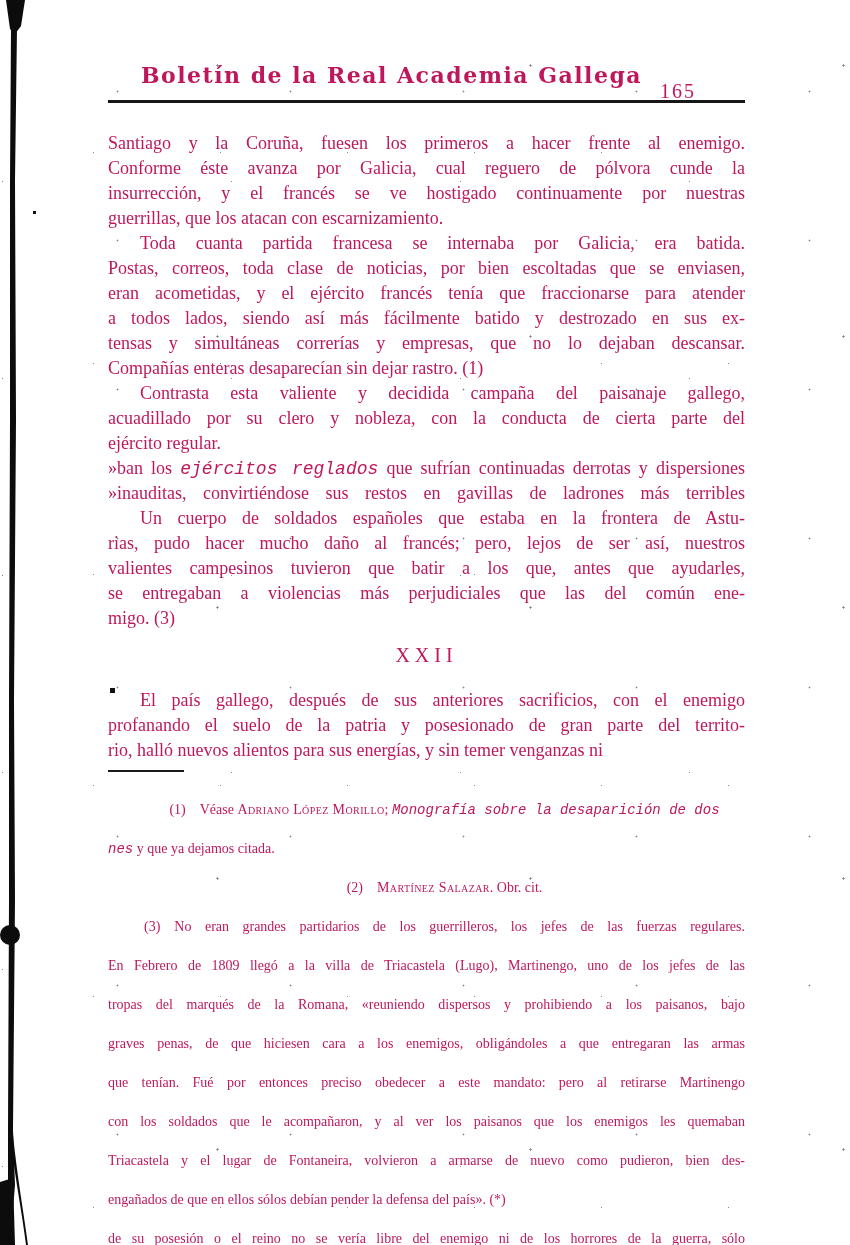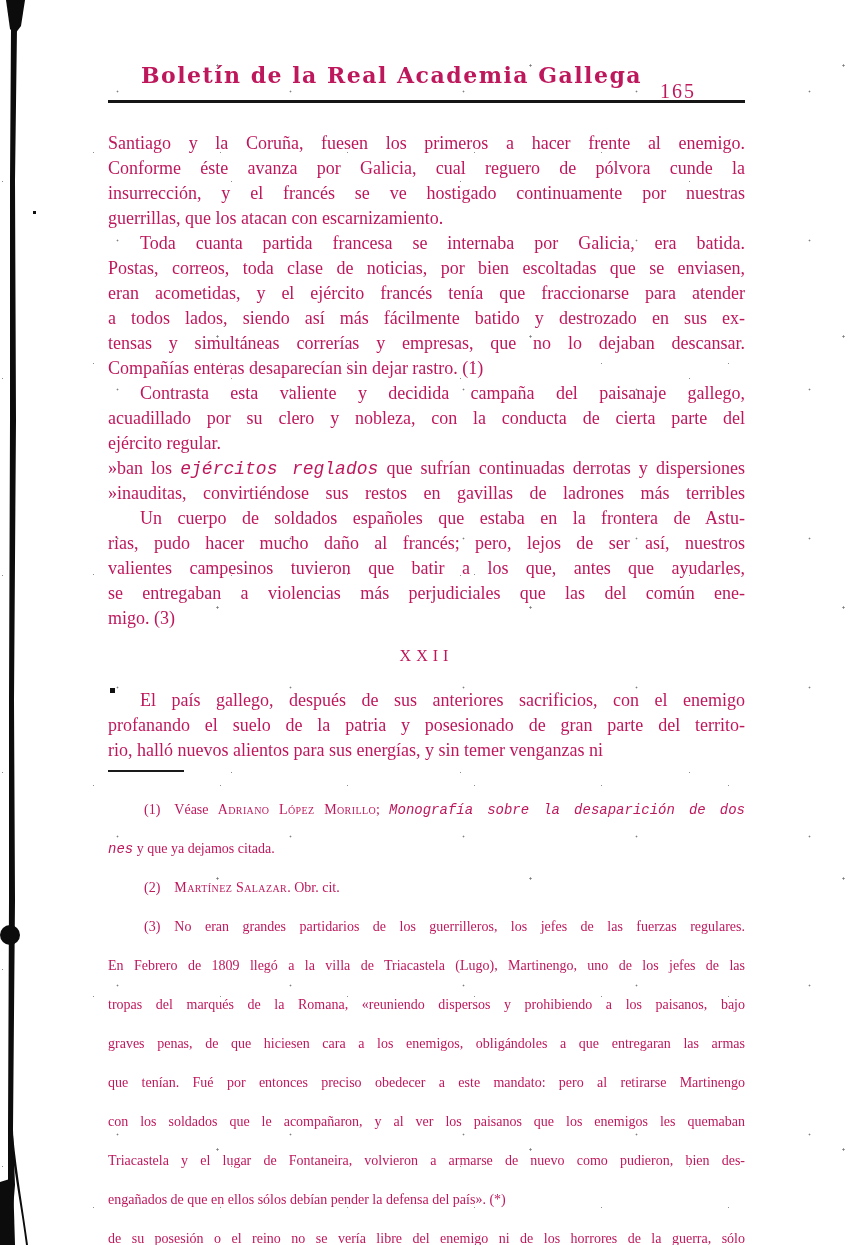--- a/index.html
+++ b/index.html
@@ -44,32 +44,32 @@
           box-shadow: 0 0 0.5px #161616; }
 
   .body { padding-top: 28px; font-size: 18px; line-height: 25px; }
   .para { margin: 0; }
   .line { height: 25px; white-space: nowrap; }
   .line.just { white-space: normal; text-align: justify; text-align-last: justify; height: 25px; overflow: hidden; }
   .body .line.indent { text-indent: 32px; }
 
   .heading {
     text-align: center;
-    font-size: 16px;
+    font-size: 20px;
     letter-spacing: 5px;
     margin-top: 12px;
     height: 25px; line-height: 25px;
   }
   .para.after-heading { margin-top: 20px; }
 
   .fnrule { width: 76px; height: 2px; background: #1a1a1a; margin-top: 7px; }
   .footnotes { padding-top: 8px; font-size: 14px; line-height: 19px; }
   .footnotes .line { height: 19px; margin-top: 20px; }
   .footnotes .line.just { height: 19px; }
-  .footnotes .line.indent { text-indent: 36px; }
+  .footnotes .line.indent { text-indent: 36px; text-align: center; }
   .para.gap { margin-top: 10px; }
 
   .i  { font-style: italic; font-family: Liberation Mono, monospace; }
   .sc { font-variant: small-caps; letter-spacing: .4px; }
 
   .margin-speck { position: absolute; background: #101010; }
 </style>
 </head>
 <body>
 

